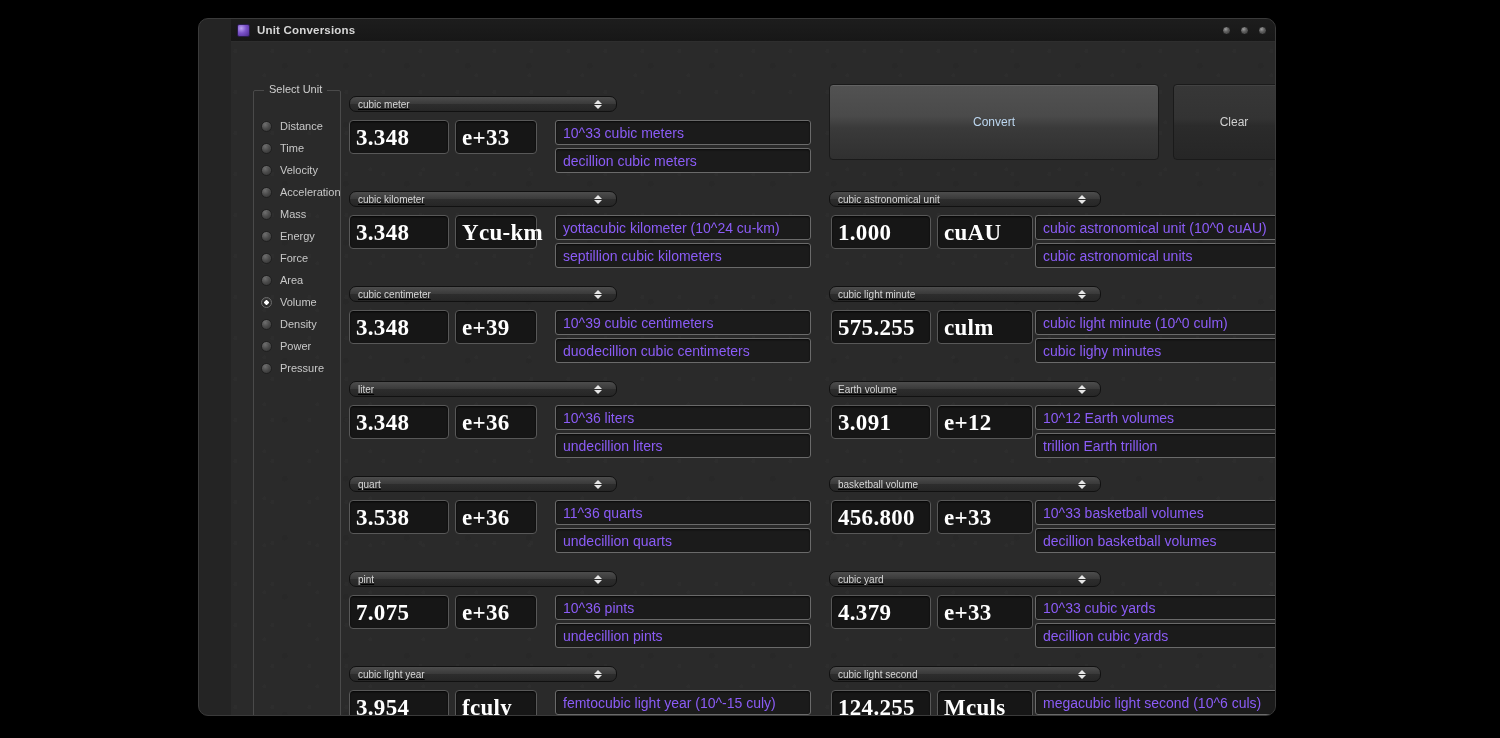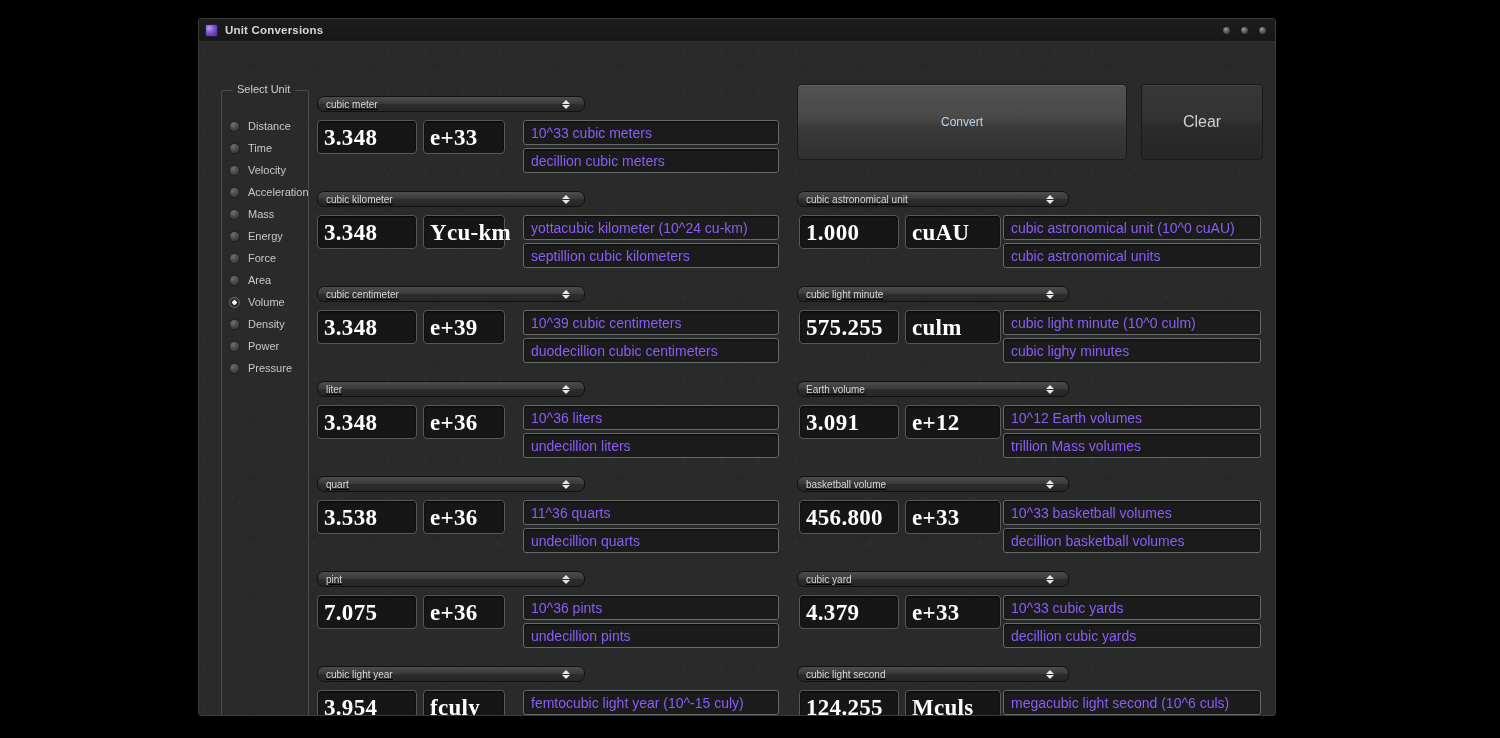--- a/index.html
+++ b/index.html
@@ -14,23 +14,24 @@
 
   
   #app-window {
     position: absolute;
     left: 198px;
     top: 18px;
     width: 1078px;
     height: 698px;
     background: #242424;
     border: 1px solid #3a3a3a;
-    border-radius: 3px;
+    border-radius: 10px;
     box-shadow: 0 0 14px rgba(0,0,0,0.85);
     overflow: hidden;
+    padding-left: 32px;
   }
 
   
   #title-bar {
     position: relative;
     height: 23px;
     background: linear-gradient(to bottom, #1d1d1d 0%, #171717 100%);
     border-bottom: 1px solid #2e2e2e;
     display: flex;
     align-items: center;
@@ -254,21 +255,21 @@
     font-size: 12px;
   }
   #clear-button {
     left: 344px;
     width: 122px;
     background: linear-gradient(to bottom, #373737 0%, #333333 45%, #2b2b2b 55%, #262626 100%);
     box-shadow: inset 0 1px 0 rgba(255,255,255,0.06);
   }
   #clear-button span {
     color: #d0d0d0;
-    font-size: 16px;
+    font-size: 12px;
   }
 </style>
 </head>
 <body>
 
 <div id="app-window">
 
   <div id="title-bar">
     <div id="title-icon"></div>
     <div id="title-text">Unit Conversions</div>
@@ -544,21 +545,21 @@
           <div class="value-field">
             <span>3.091</span>
           </div>
           <div class="abbr-field">
             <span>e+12</span>
           </div>
           <div class="desc-field desc-1">
             <span>10^12 Earth volumes</span>
           </div>
           <div class="desc-field desc-2">
-            <span>trillion Mass volumes</span>
+            <span>trillion Earth trillion</span>
           </div>
         </div>
         <div class="conv-row" style="position: absolute; left: 0px; top: 380px; width: 100%;">
           <div class="unit-select">
             <div class="sel-text">basketball volume</div>
             <div class="spinner-icon">
               <i class="up"></i>
               <i class="down"></i>
             </div>
           </div>

